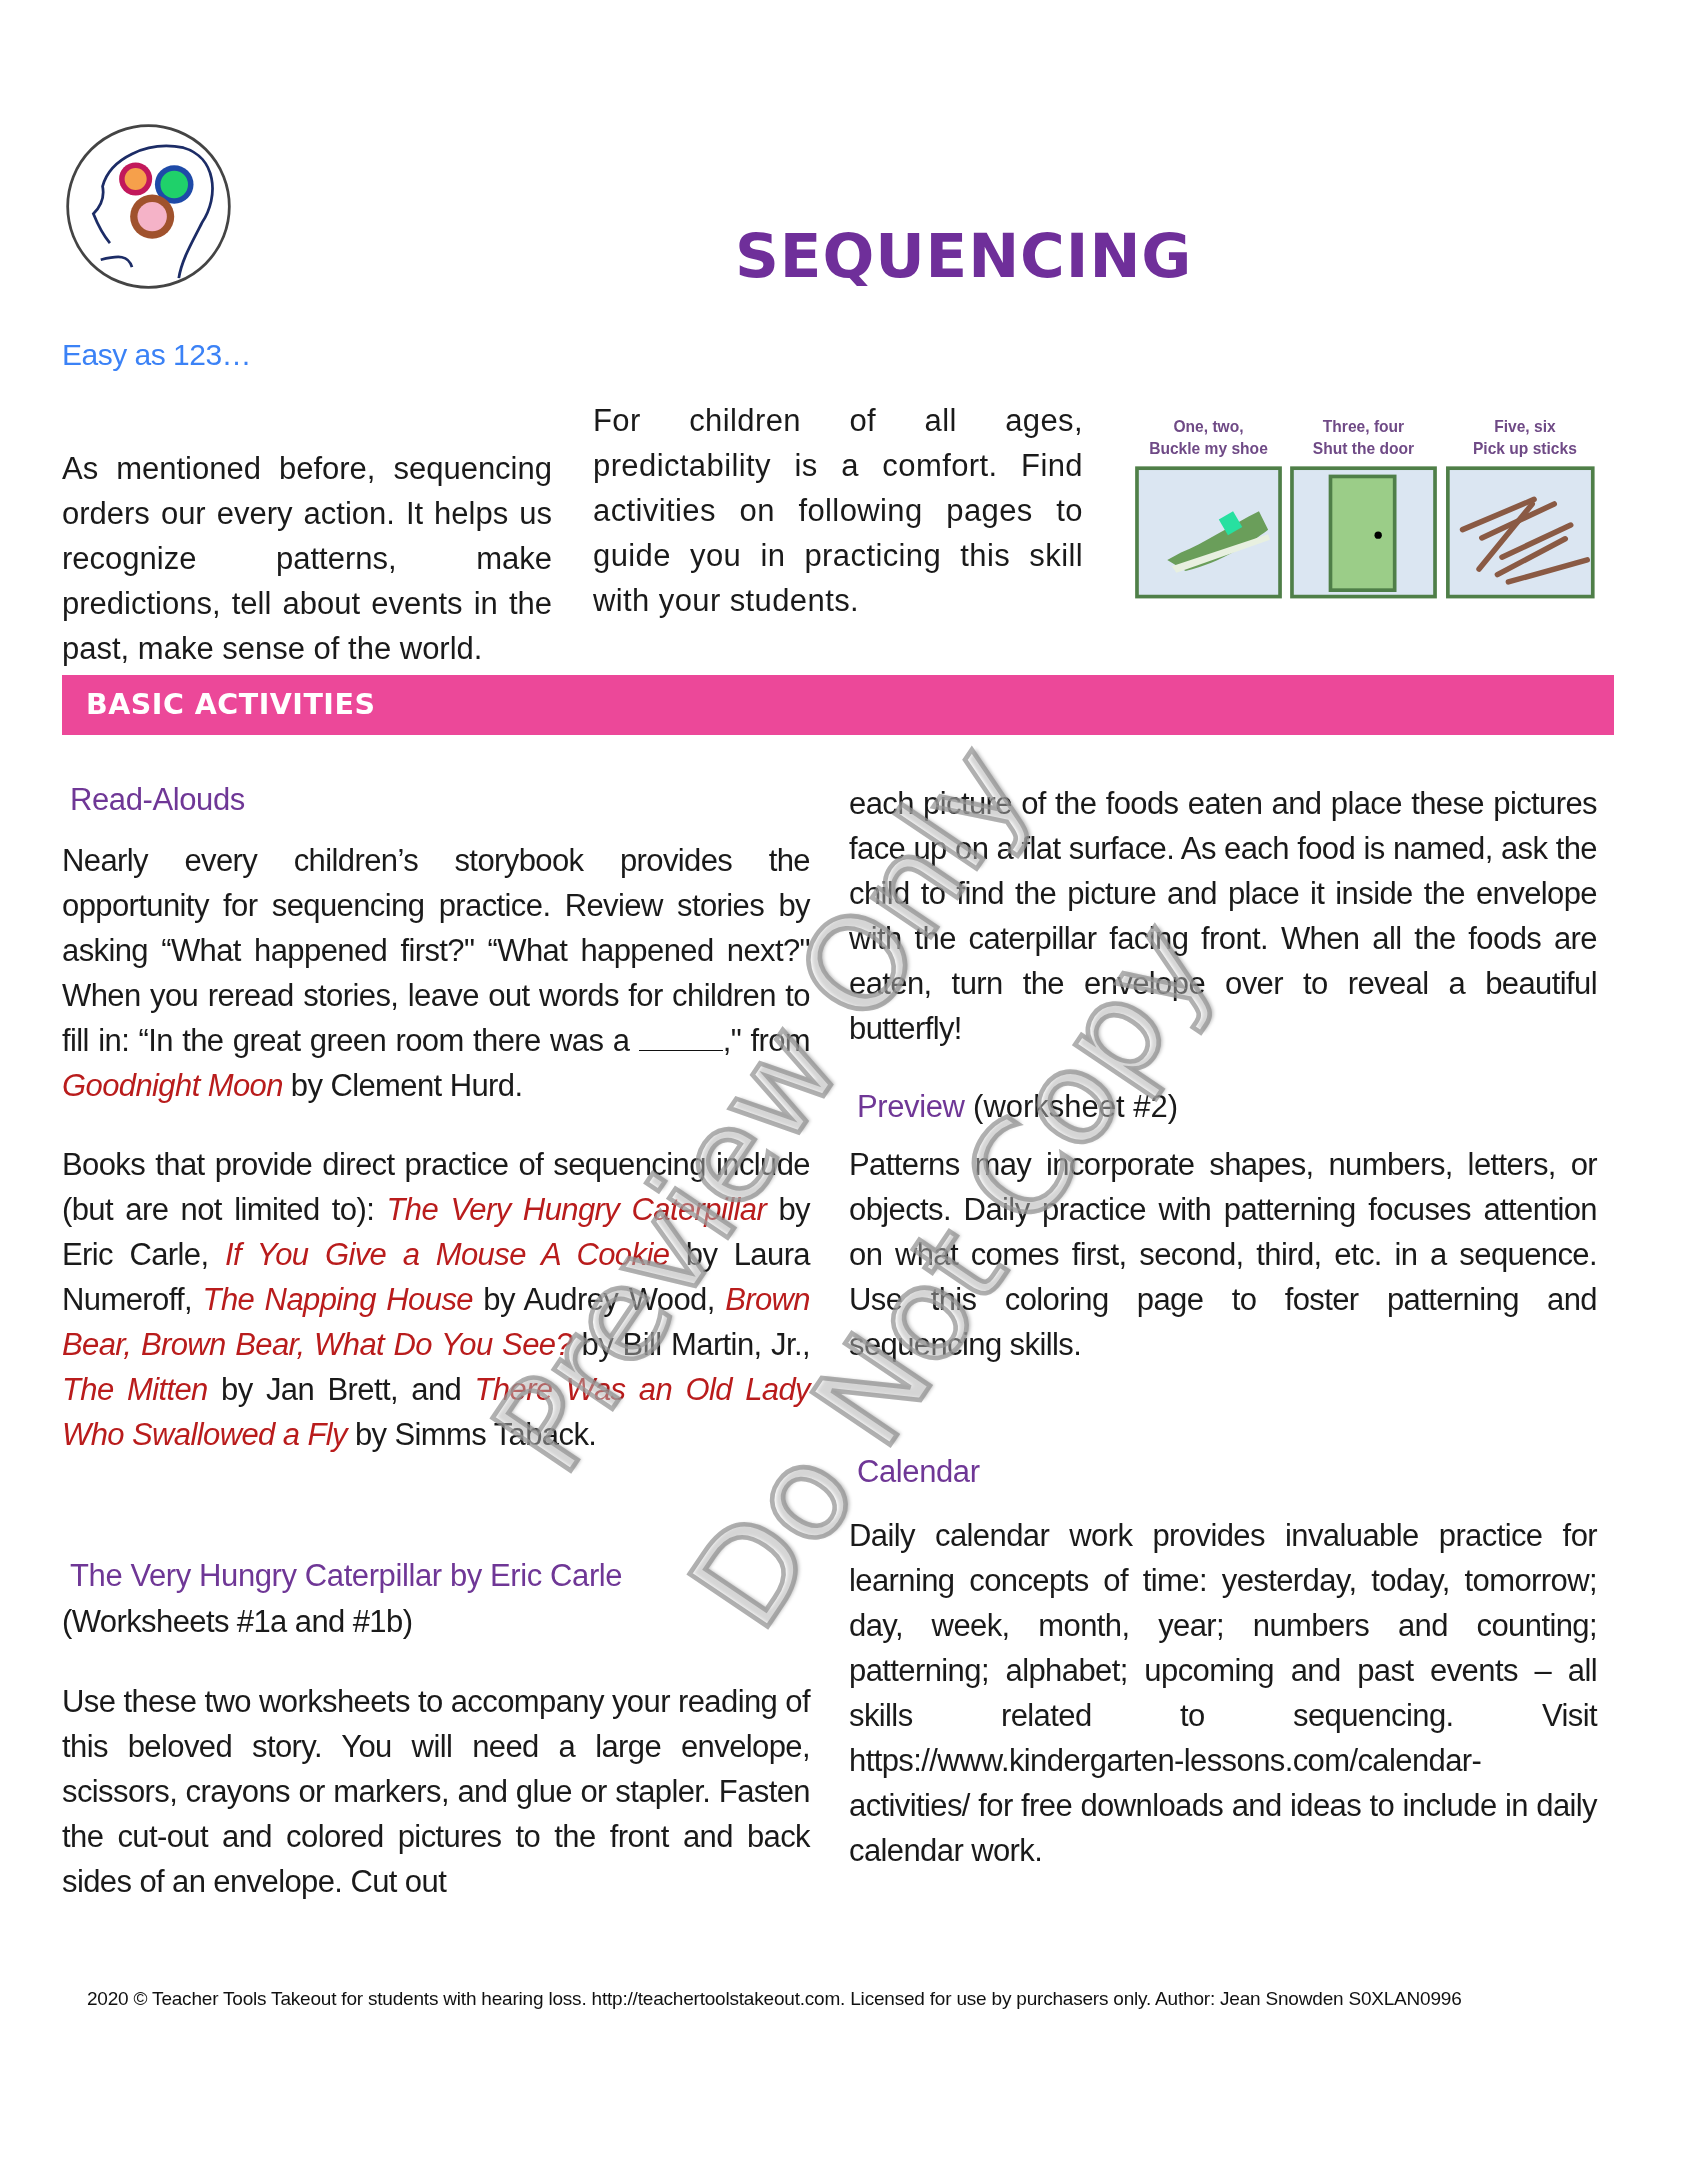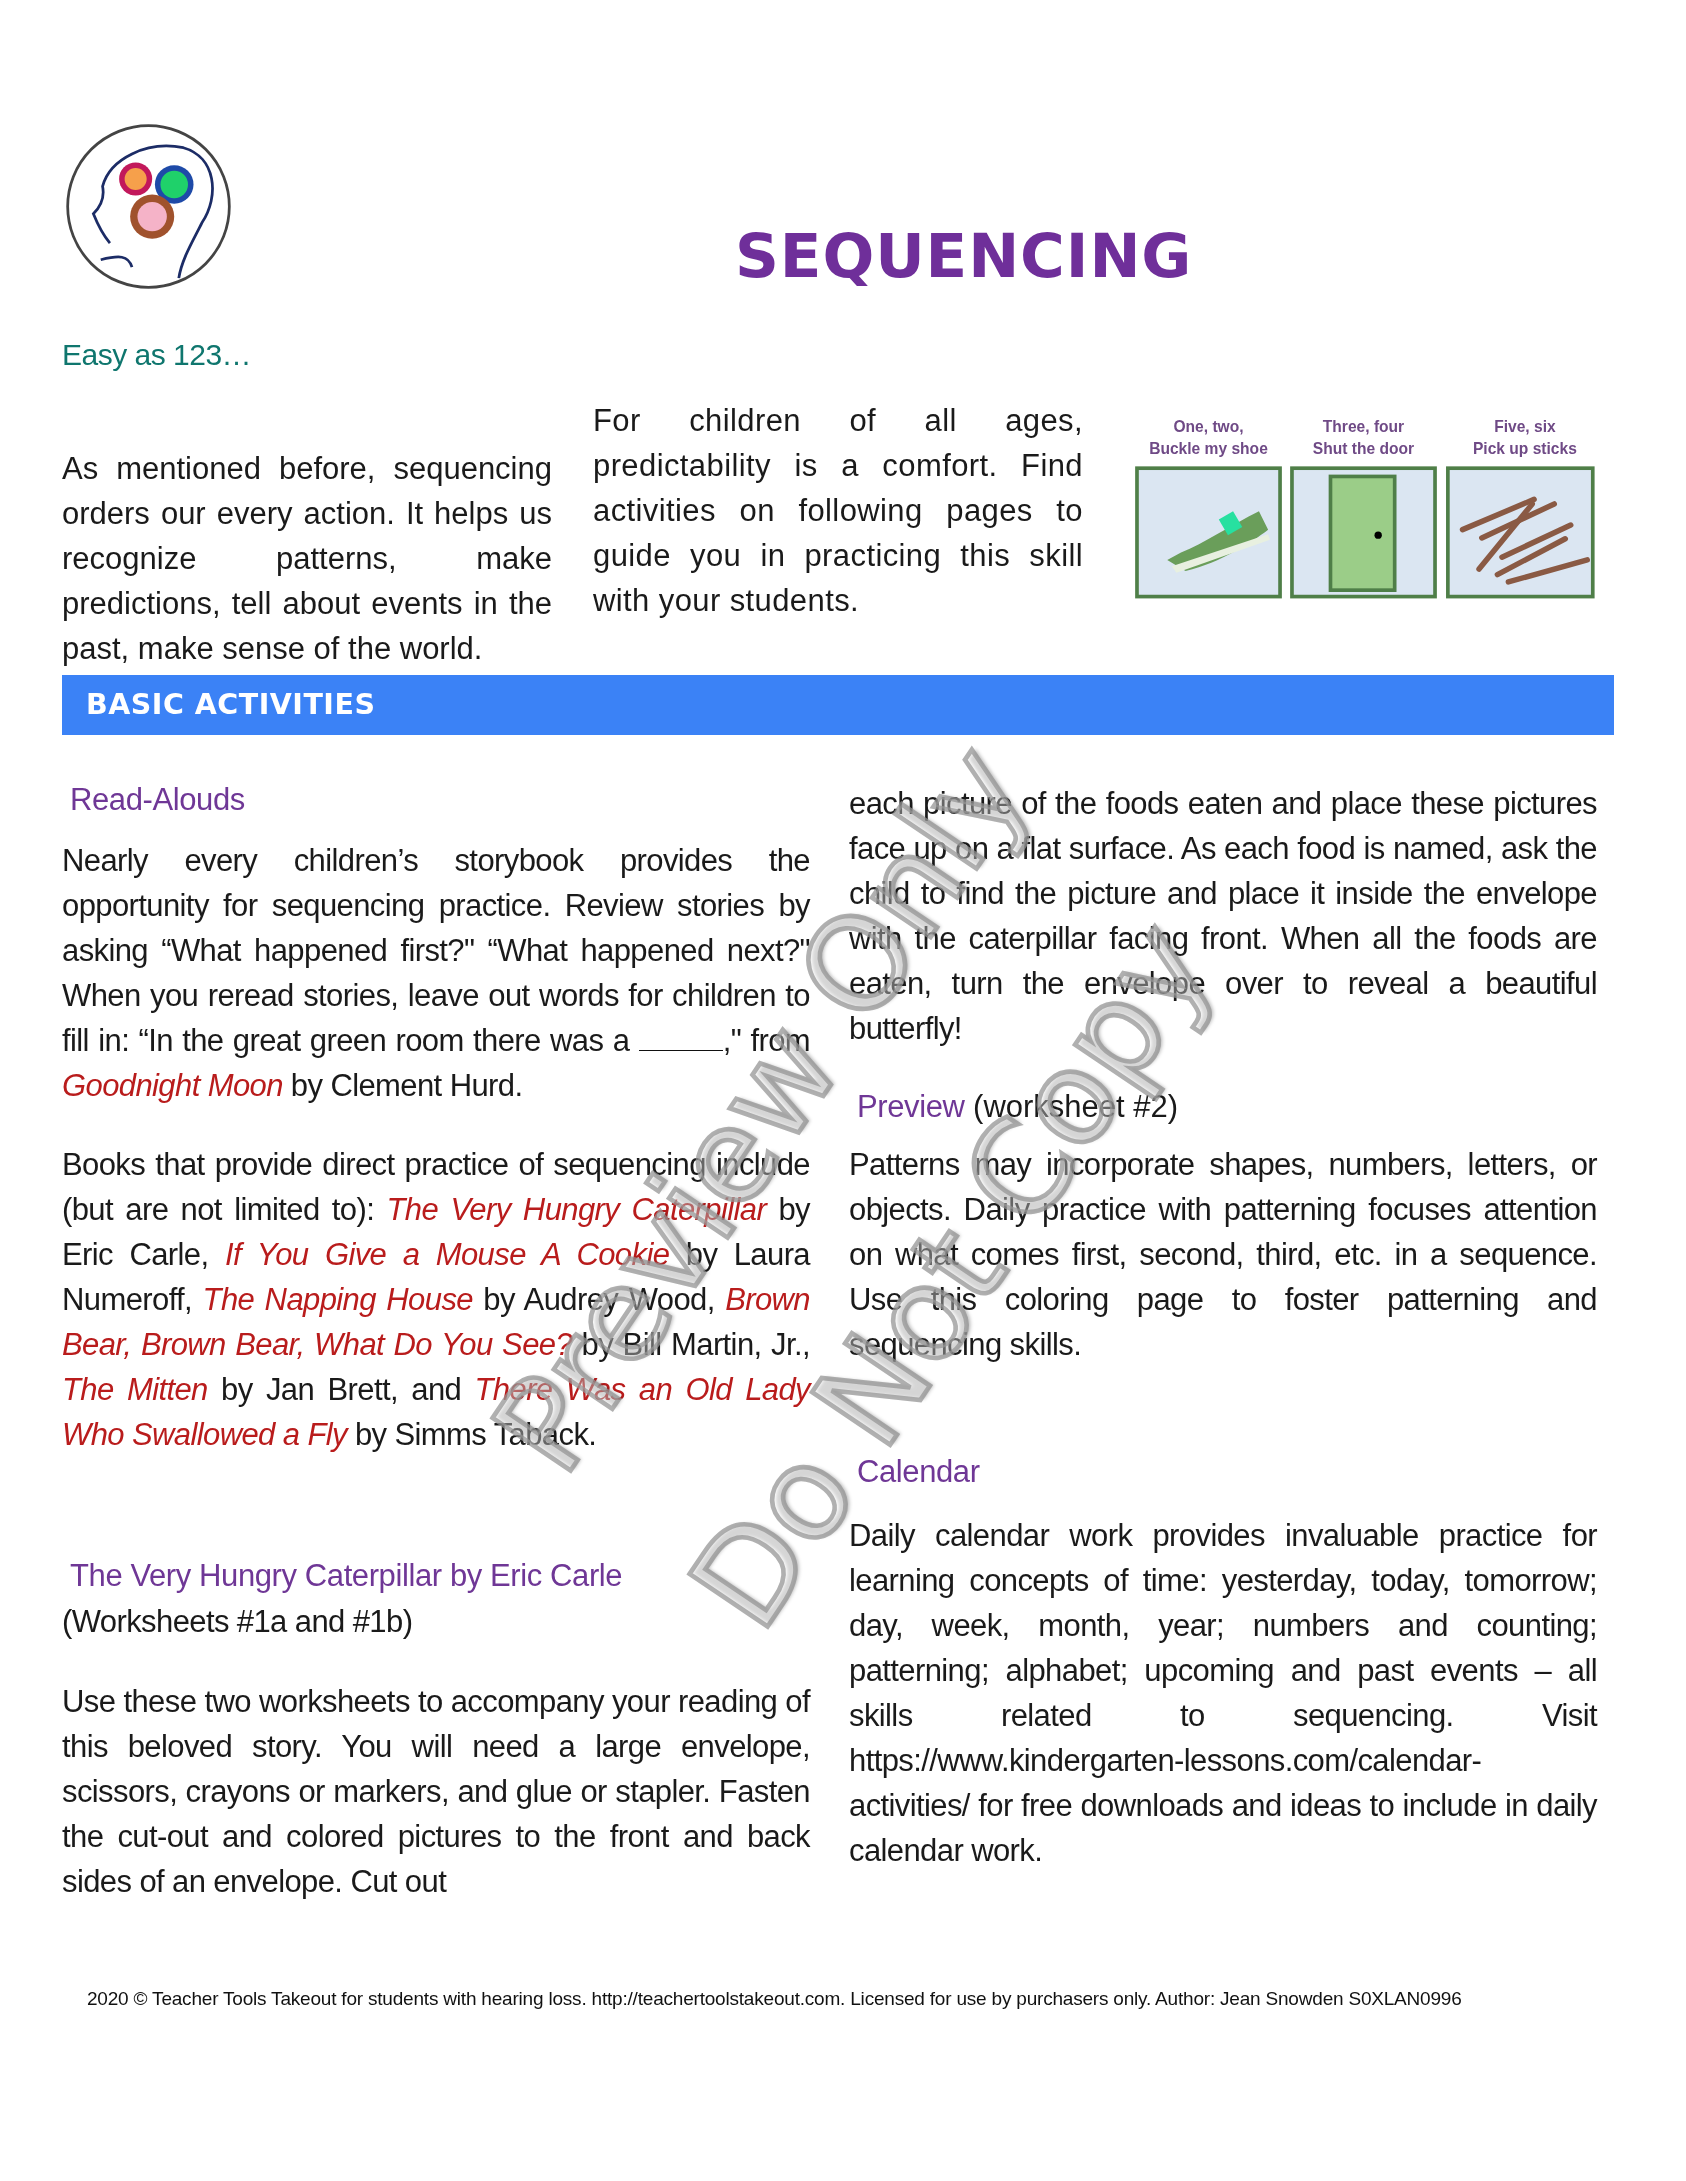--- a/index.html
+++ b/index.html
@@ -2,27 +2,27 @@
 <html style="font-size:14.7px"><head>
 <meta charset="utf-8">
 <style>
   html, body { margin:0; padding:0; background:#ffffff; }
   body { width:1686px; height:2182px; position:relative; overflow:hidden;
          font-family:"Liberation Sans", sans-serif; color:#1a1a1a; }
   .abs { position:absolute; }
   .logo { left:64px; top:122px; width:169px; height:169px; }
   .title { left:735px; top:171px; width:422px; font-size:61px; font-weight:bold;
            color:#6f2f9a; letter-spacing:0.9px; line-height:73px; font-family:"DejaVu Sans", sans-serif;margin-top:48px; }
-  .subhead { left:62px; top:338px; font-size:30px; color:#0f766e; font-weight:normal; letter-spacing:-0.5px; }
+  .subhead { left:62px; top:338px; font-size:30px; color:#3b82f6; font-weight:normal; letter-spacing:-0.5px; }
   .para { font-size:31px; line-height:45px; text-align:justify; text-align-last:left; }
   .para.tight { letter-spacing:-0.6px; }
   .intro1 { left:62px; top:398px; width:490px;margin-top:48px; }
   .intro2 { left:593px; top:398px; width:490px; }
   .strip { left:1130px; top:415px; width:478px; height:188px; }
-  .banner { left:62px; top:675px; width:1552px; height:60px; background:#3b82f6; }
+  .banner { left:62px; top:675px; width:1552px; height:60px; background:#ec4899; }
   .banner span { position:absolute; left:24px; top:13px; font-size:28.5px; font-weight:bold; color:#ffffff;
                  font-family:"DejaVu Sans", sans-serif; letter-spacing:0.5px; }
   .h2 { font-size:31px; color:#6f3796; letter-spacing:-0.4px;margin-left:8px; }
   .leftcol { left:62px; width:748px; }
   .rightcol { left:849px; width:748px; }
   em.bk { font-style:italic; color:#b91c1c; }
   .footer { left:87px; top:1988px; width:1506px; font-size:19px; color:#111; white-space:nowrap; letter-spacing:-0.2px; }
   .wm { font-family:"DejaVu Sans", sans-serif; font-size:129px; font-weight:normal;
         color:rgba(255,255,255,0.35); -webkit-text-stroke:4.6px rgba(150,150,150,0.75);
         transform-origin:left top; white-space:nowrap; pointer-events:none;

